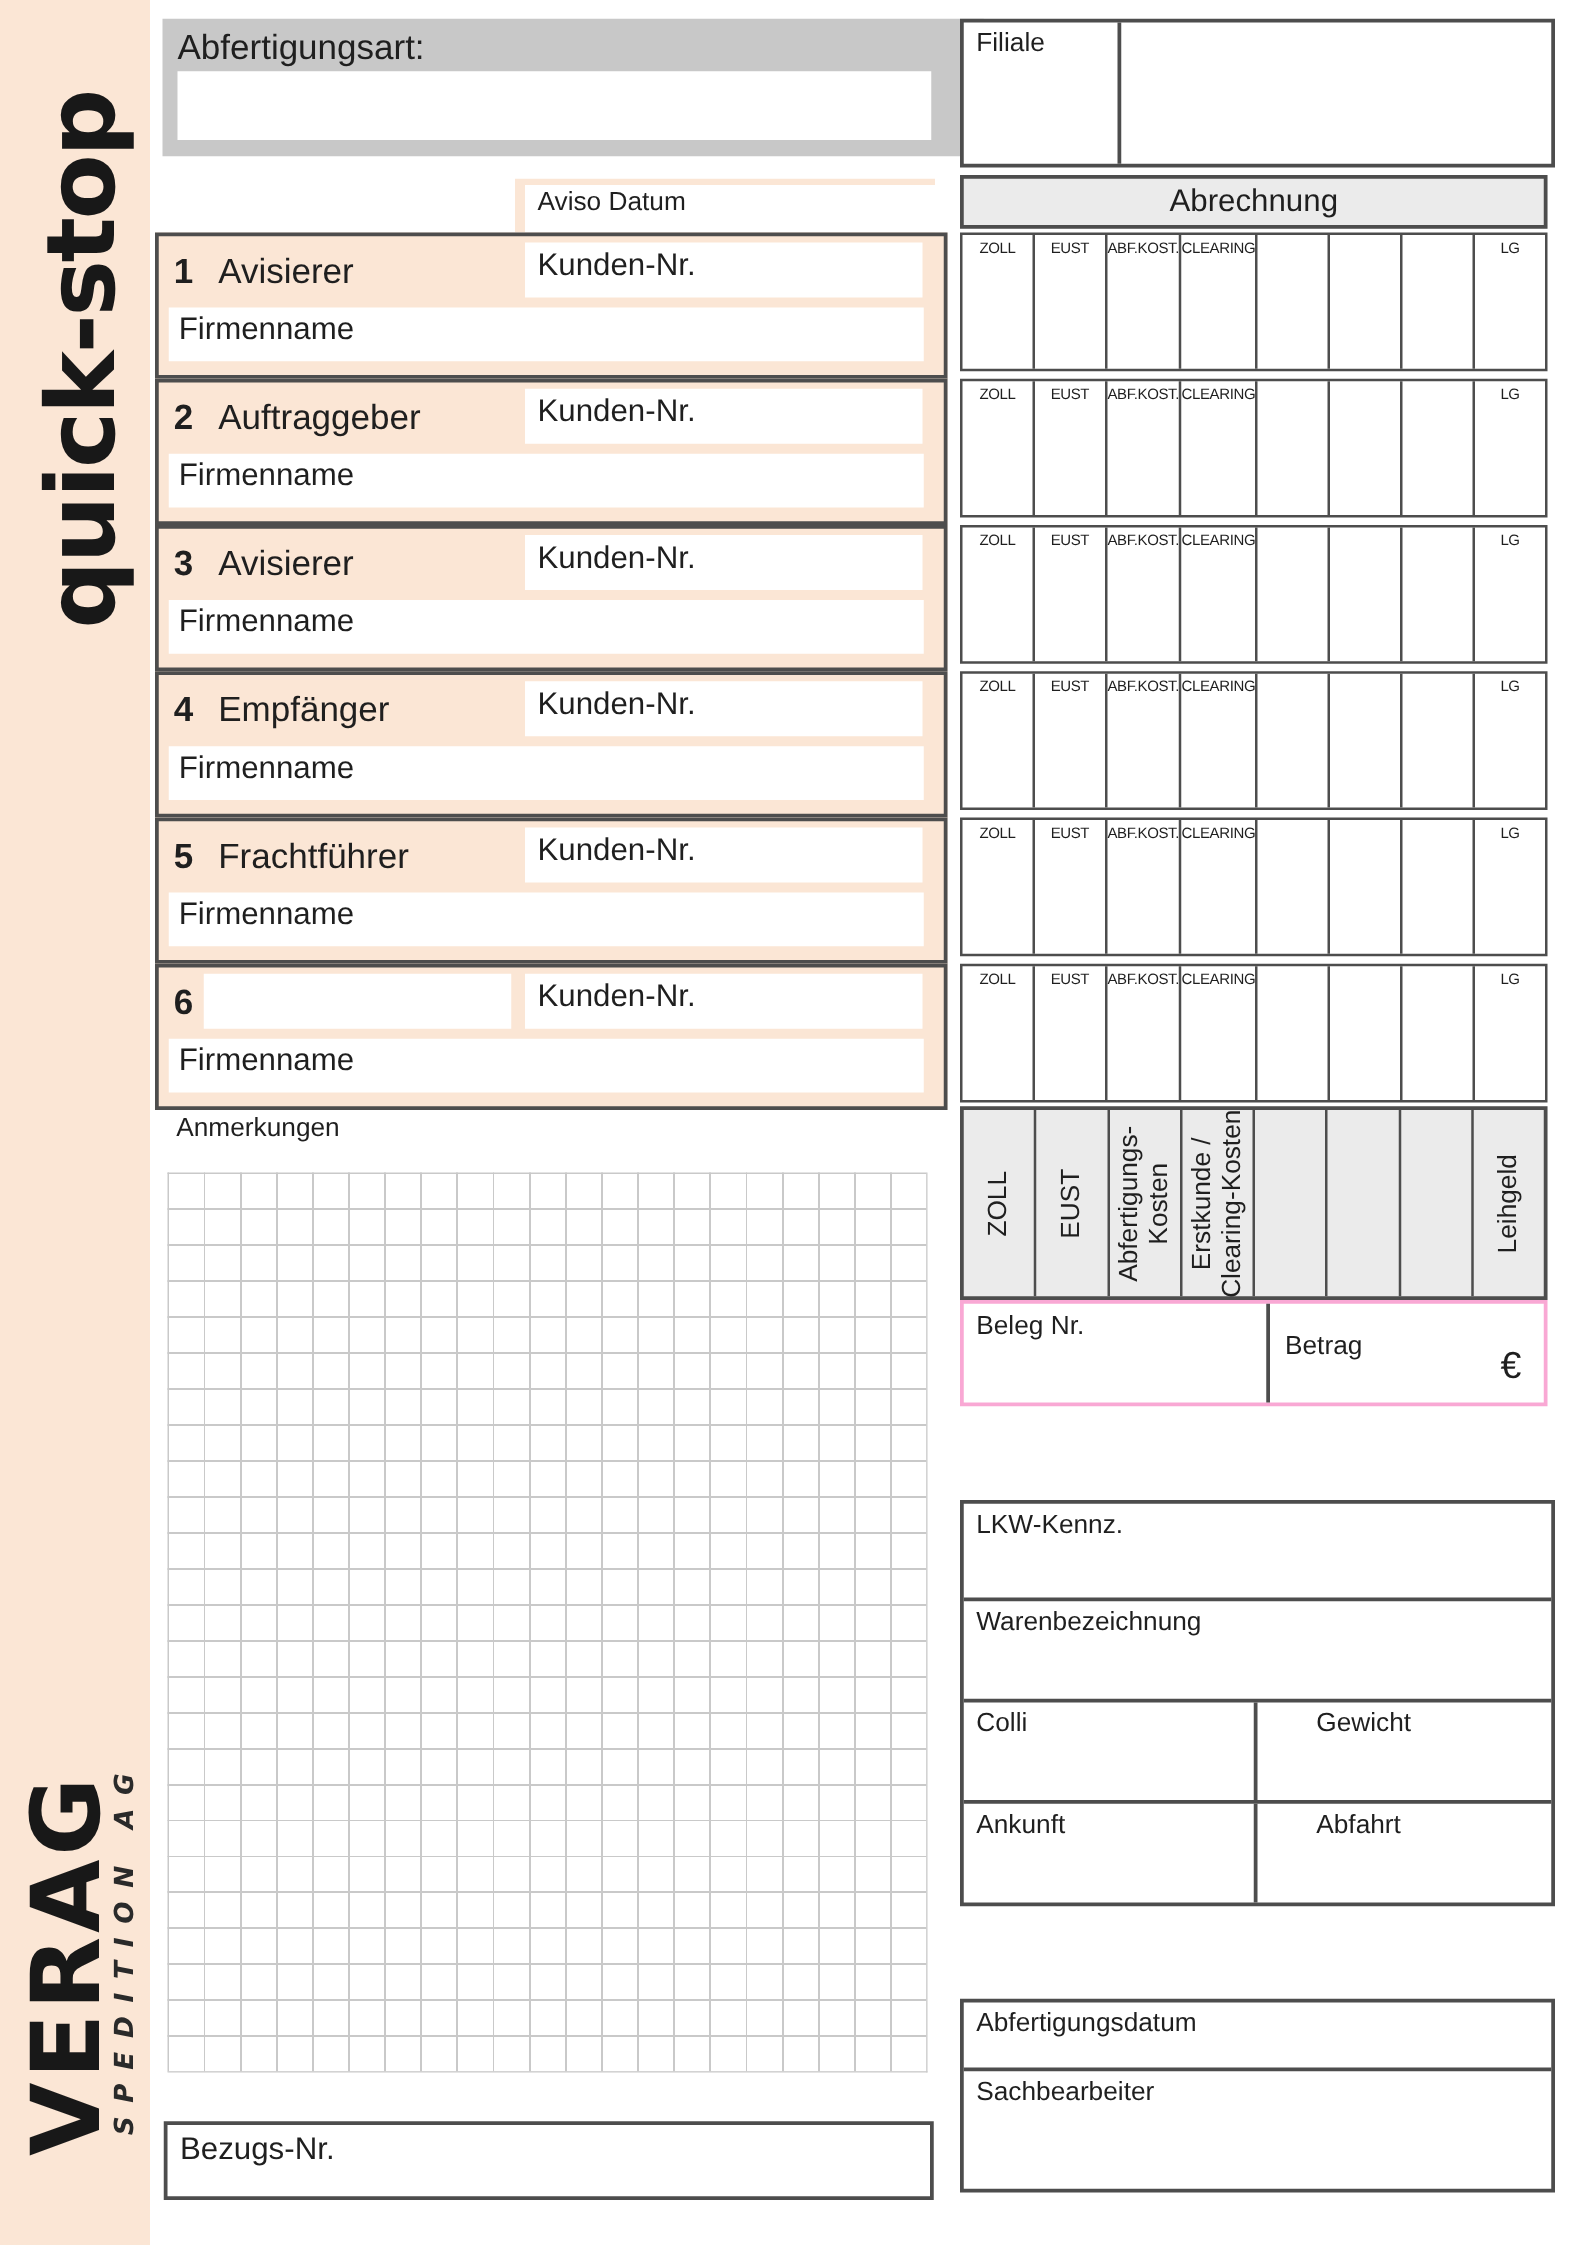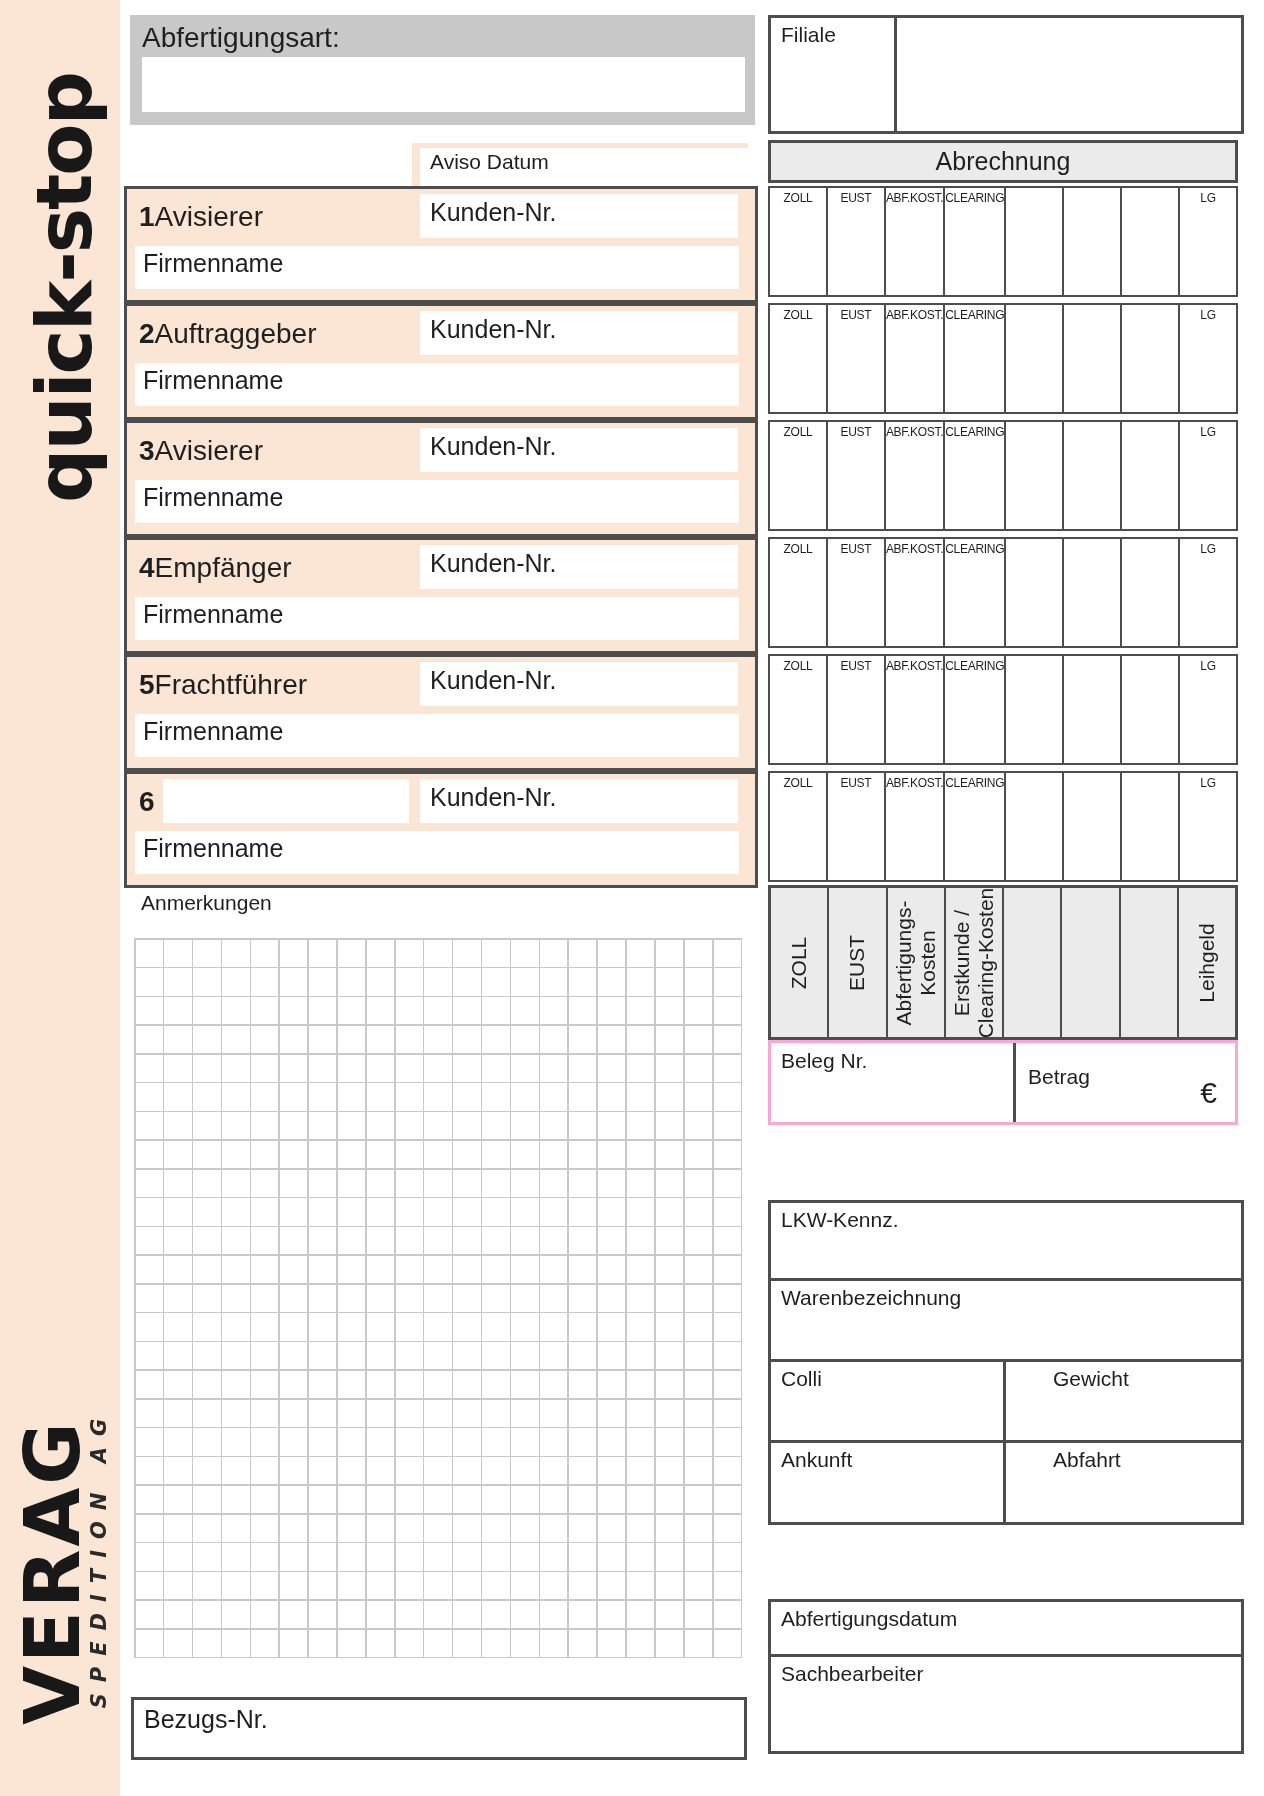--- a/index.html
+++ b/index.html
@@ -14,40 +14,40 @@
               font-family:"DejaVu Sans",sans-serif;font-weight:bold;
               font-size:76px;letter-spacing:-2px;}
   .logo-verag{left:-108px;top:1526px;width:320px;height:92px;
               font-family:"DejaVu Sans",sans-serif;font-weight:bold;
               font-size:76px;letter-spacing:3px;}
   .logo-sped{left:-69px;top:1543px;width:336px;height:30px;
              font-family:"DejaVu Sans",sans-serif;font-weight:bold;font-style:italic;
              font-size:21px;letter-spacing:11px;color:#2a2a2a;}
 
   
-  .graybox{position:absolute;left:130px;top:15px;width:625px;height:110px;background:#c8c8c8;}
+  .graybox{position:absolute;left:130px;top:15px;width:625px;height:110px;background:#c8c8c8;padding-left:32px;}
   .graybox .gb-label{position:absolute;left:12px;top:7px;font-size:28px;}
   .graybox .gb-input{position:absolute;left:12px;top:42px;width:603px;height:55px;background:#fff;}
 
   
   .filialebox{position:absolute;left:768px;top:15px;width:470px;height:113px;
               border:3px solid #4d4d4d;background:#fff;display:flex;gap:16px;}
   .filialebox .cell1{width:113px;border-right:3px solid #4d4d4d;padding:5px 0 0 10px;font-size:21px;}
   .filialebox .cell2{flex:1;padding:5px 0 0 12px;font-size:21px;}
 
   
   .aviso{position:absolute;left:412px;top:143px;width:336px;height:43px;background:#fbe6d5;}
   .aviso .av-input{position:absolute;left:8px;top:5px;right:0;bottom:0;background:#fff;}
   .aviso .field-label{position:absolute;left:18px;top:7px;font-size:21px;}
 
   
   .section{position:absolute;left:124px;width:628px;background:#fbe6d5;border:3px solid #4d4d4d;}
   .sec-label{position:absolute;left:12px;top:12px;font-size:28px;display:flex;align-items:baseline;}
   .sec-num{font-weight:bold;}
-  .sec-name{}
+  .sec-name{margin-left:20px;}
   .kunden-field{position:absolute;left:293px;top:5px;width:318px;height:44px;background:#fff;}
   .firma-field{position:absolute;left:8px;top:57px;width:604px;height:43px;background:#fff;}
   .name-field{position:absolute;left:36px;top:5px;width:246px;height:44px;background:#fff;}
   .field-label{font-size:25px;}
   .kunden-field .field-label{position:absolute;left:10px;top:4px;}
   .firma-field .field-label{position:absolute;left:8px;top:3px;}
 
   
   .ab-header{position:absolute;left:768px;top:140px;width:470px;height:43px;background:#ebebeb;
              border:3px solid #4d4d4d;box-sizing:border-box;display:flex;align-items:center;justify-content:center;

